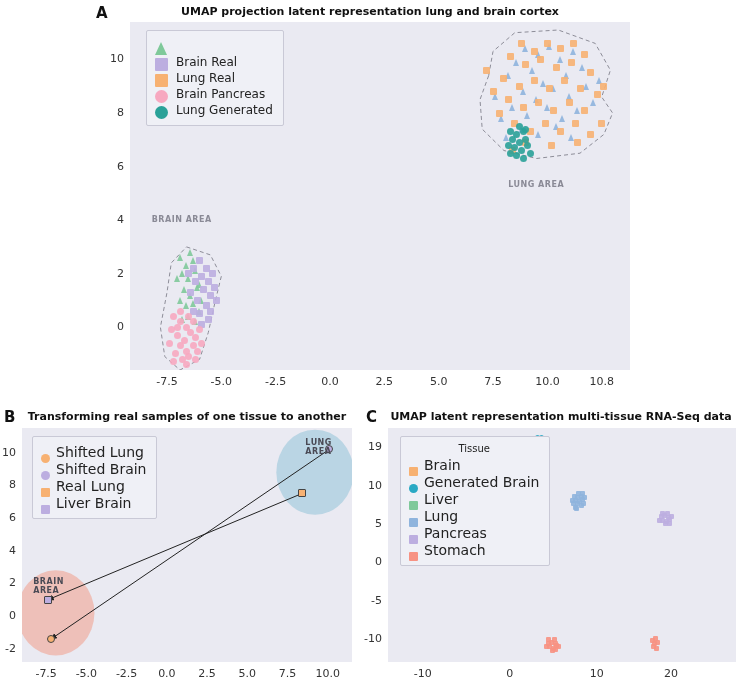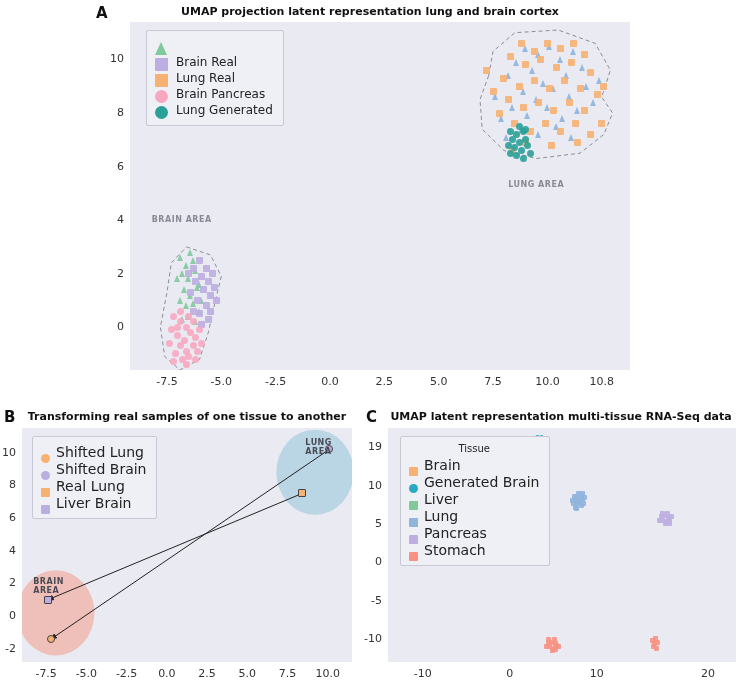--- a/index.html
+++ b/index.html
@@ -379,21 +379,21 @@
       <span class="pt" style="width: 5px; height: 5px; background: rgb(247, 146, 131); border-radius: 1px; left: 265.46px; top: 208.484px; opacity: 0.9;"></span>
       <span class="pt" style="width: 5px; height: 5px; background: rgb(247, 146, 131); border-radius: 1px; left: 263.72px; top: 213.087px; opacity: 0.9;"></span>
       <span class="pt" style="width: 5px; height: 5px; background: rgb(247, 146, 131); border-radius: 1px; left: 267.2px; top: 212.32px; opacity: 0.9;"></span>
       <span class="pt" style="width: 5px; height: 5px; background: rgb(247, 146, 131); border-radius: 1px; left: 262.85px; top: 216.156px; opacity: 0.9;"></span>
       <span class="pt" style="width: 5px; height: 5px; background: rgb(247, 146, 131); border-radius: 1px; left: 266.33px; top: 217.69px; opacity: 0.9;"></span>
     </div>
   <div id="ticksC">
       <div class="tick-label" style="left: 397.8px; width: 50px; top: 667px;">-10</div>
       <div class="tick-label" style="left: 484.8px; width: 50px; top: 667px;">0</div>
       <div class="tick-label" style="left: 571.8px; width: 50px; top: 667px;">10</div>
-      <div class="tick-label" style="left: 683px; width: 50px; top: 667px;">20</div>
+      <div class="tick-label" style="left: 646px; width: 50px; top: 667px;">20</div>
       <div class="tick-label y" style="left: 344px; width: 38px; top: 631.984px;">-10</div>
       <div class="tick-label y" style="left: 344px; width: 38px; top: 593.623px;">-5</div>
       <div class="tick-label y" style="left: 344px; width: 38px; top: 555.262px;">0</div>
       <div class="tick-label y" style="left: 344px; width: 38px; top: 516.902px;">5</div>
       <div class="tick-label y" style="left: 344px; width: 38px; top: 478.541px;">10</div>
       <div class="tick-label y" style="left: 344px; width: 38px; top: 440.18px;">19</div>
     </div>
   <div class="legend small" id="legendC" style="left:400px;top:436px;">
       <div class="legend-title">Tissue</div>
       <div class="legend-row">

